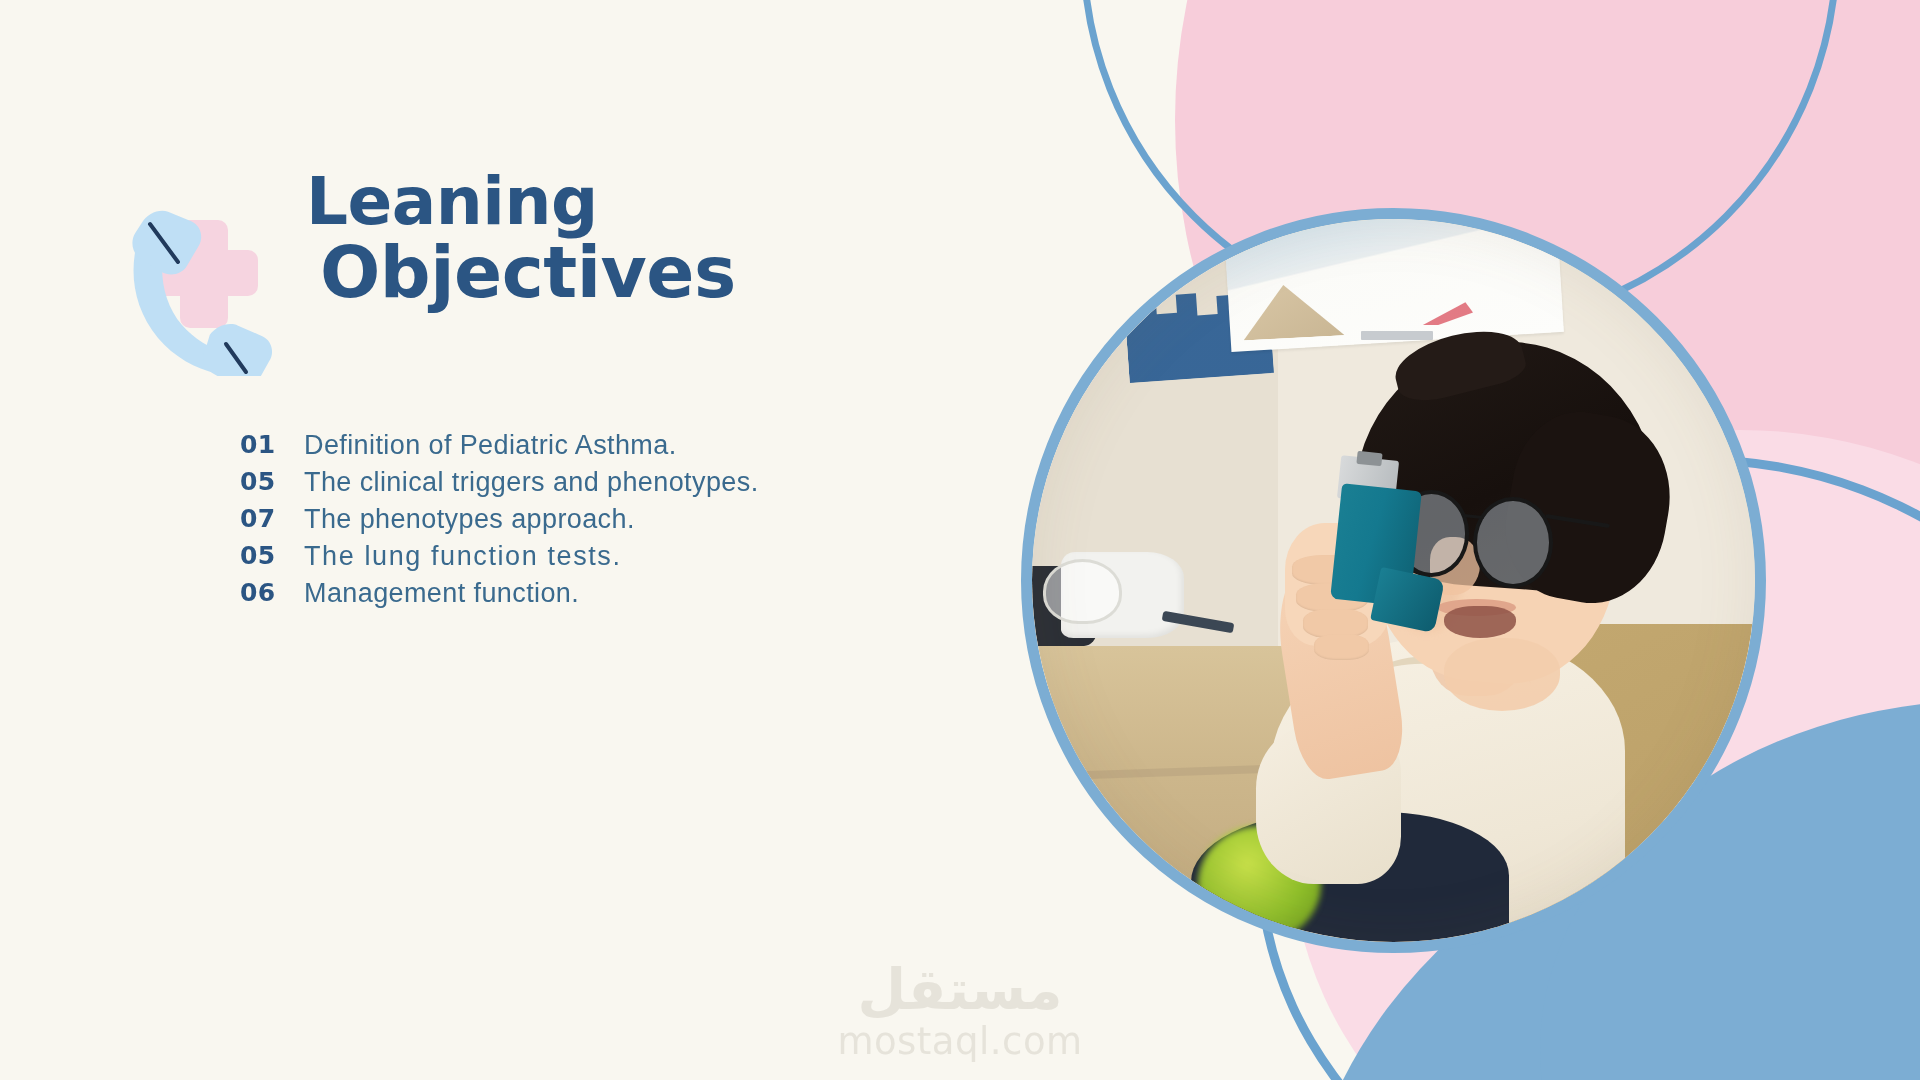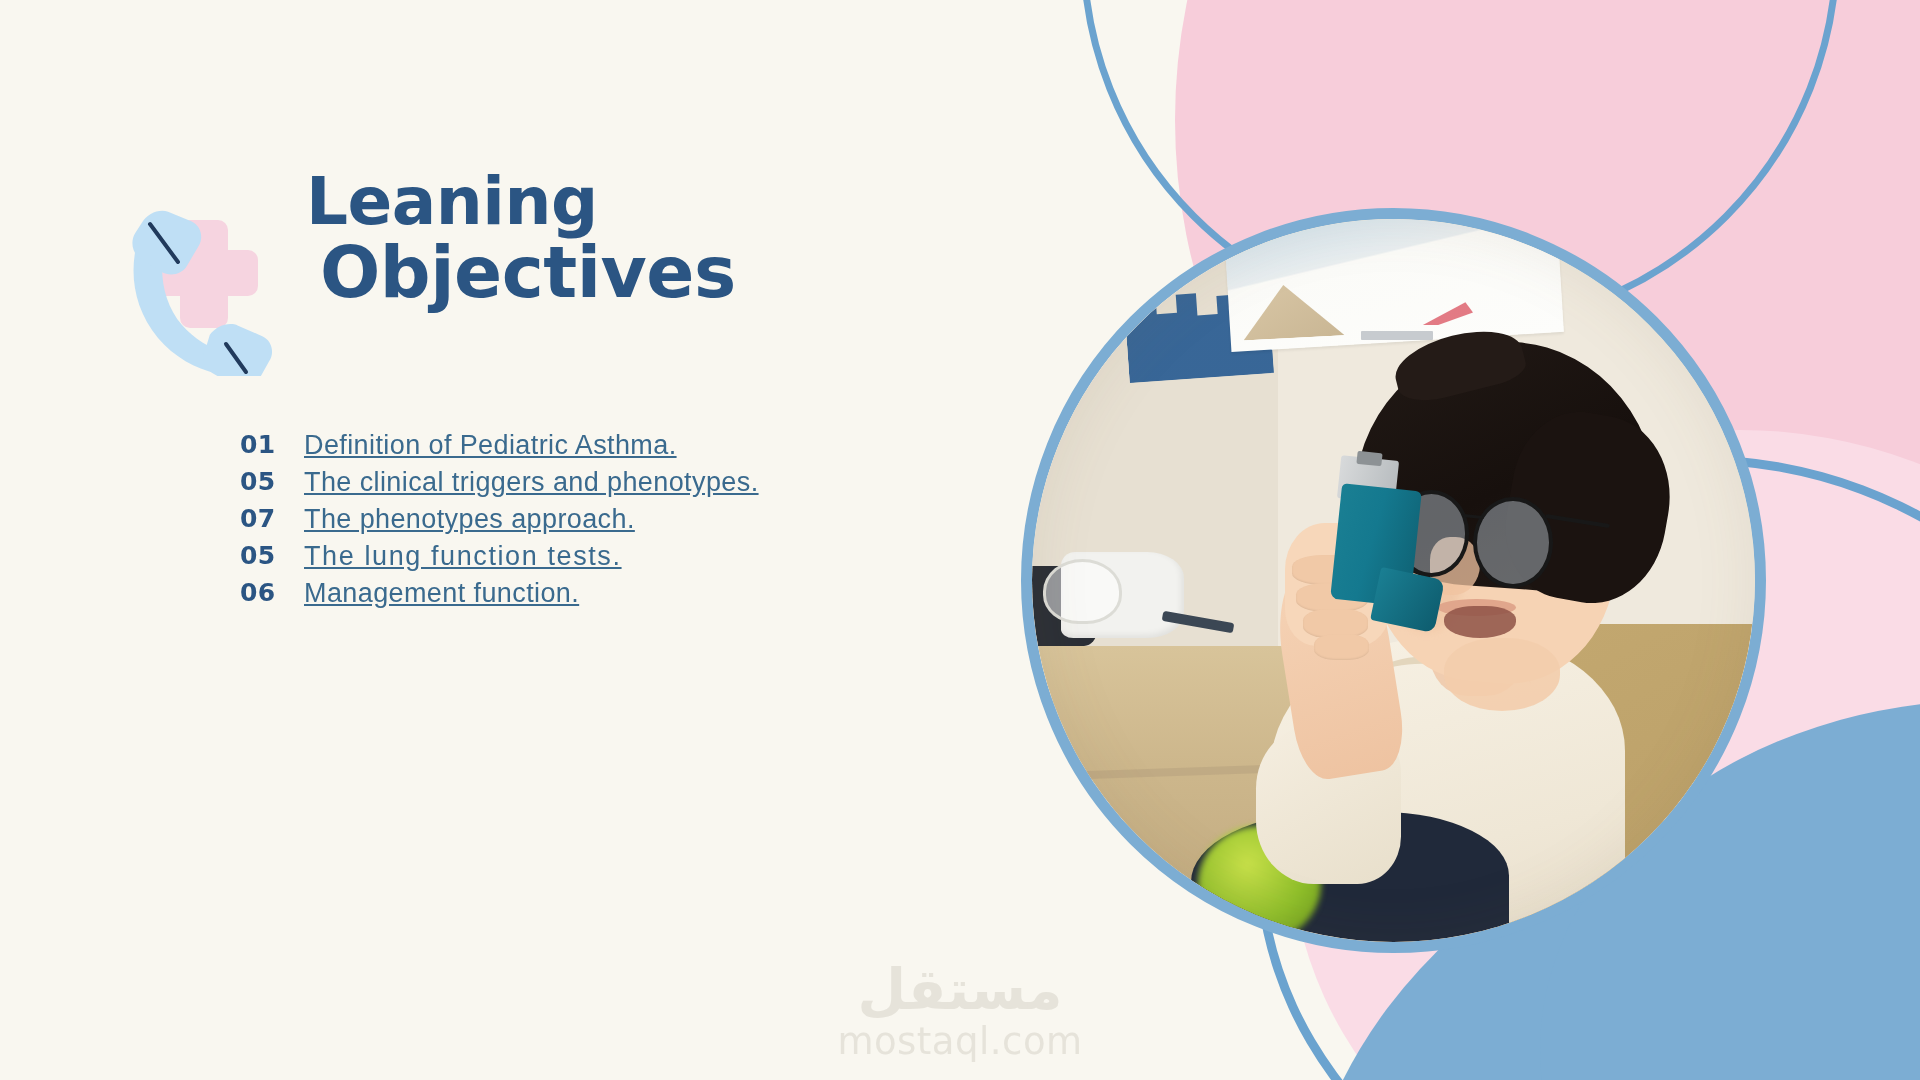--- a/index.html
+++ b/index.html
@@ -321,21 +321,20 @@
   .obj-num {
     width:64px; flex:0 0 auto;
     font-size:25px; font-weight:bold; color:#2b5583;
     font-family:"DejaVu Sans", sans-serif;
     letter-spacing:0.4px;
   }
   .obj-text {
     font-size:27px; color:#3a6a8e; font-weight:normal;
     font-family:"Liberation Sans", sans-serif;
     letter-spacing:0.4px;
-    text-decoration:underline;
   }
   .obj-row.spaced .obj-text { letter-spacing:1.6px; }
 
   
   #watermark {
     position:absolute; left:50%; top:962px;
     transform:translateX(-50%);
     text-align:center; z-index:9; pointer-events:none;
     width:420px;
   }

